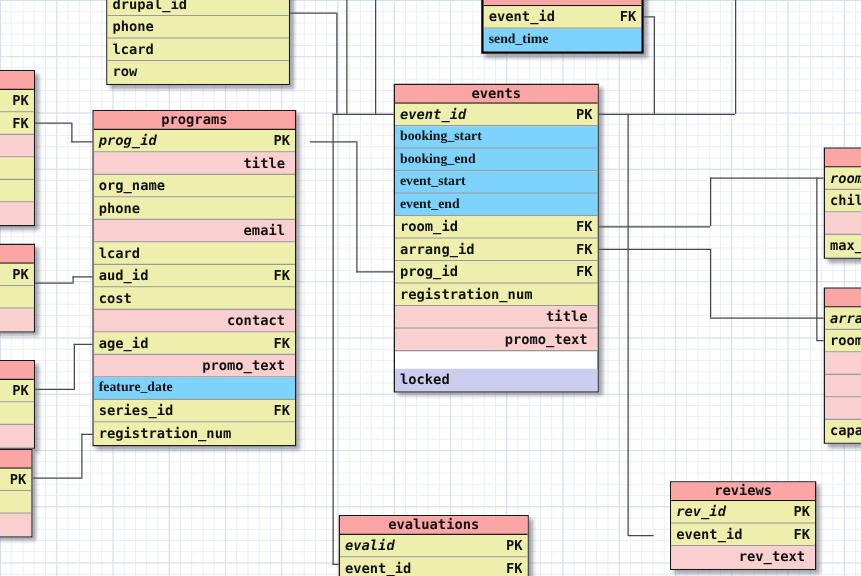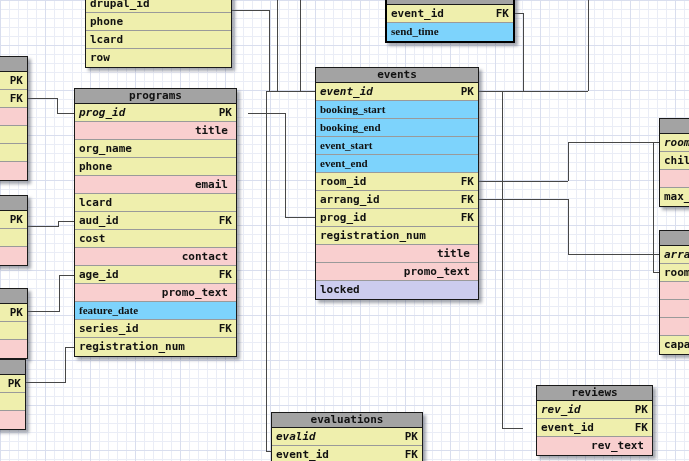--- a/index.html
+++ b/index.html
@@ -15,27 +15,27 @@
     background-size:45px 45px,45px 45px,9px 9px,9px 9px;
     font-family:"DejaVu Sans Mono",monospace;
   }
   .tbl{
     position:absolute;z-index:2;background:#fff;
     border:1px solid #1a1a1a;
     box-shadow:3px 3px 3px rgba(90,95,110,.55);
     font:bold 11px "DejaVu Sans Mono",monospace;color:#111;
   }
   .tbl.sel{border:2px solid #000;}
-  .th{height:15px;line-height:14px;background:#a3a3a3;border-bottom:1px solid #1a1a1a;text-align:center;overflow:hidden;white-space:nowrap;}
+  .th{height:15px;line-height:14px;background:#fca5a5;border-bottom:1px solid #1a1a1a;text-align:center;overflow:hidden;white-space:nowrap;}
   .tr{height:18px;line-height:17px;display:flex;justify-content:space-between;padding:0 4px;overflow:hidden;white-space:nowrap;}
   .tr:not(:last-child){border-bottom:1px solid #9a9a9a;height:18px;}
   .y{background:#efefad;}
   .p{background:#f9cfcf;justify-content:flex-end;}
   .g{background:#7dd3fc;font-family:Liberation Serif, serif;}
-  .b{background:#ccccee;}
+  .b{background:#ccccee;margin-top:14px;}
   .pkname{font-style:italic;}
   .fn{text-align:left;}
   .fkey{text-align:right;padding-left:4px;}
   .ln{position:absolute;z-index:1;background:#474747;}
 </style>
 </head>
 <body>
 
 <div id="canvas">
 

